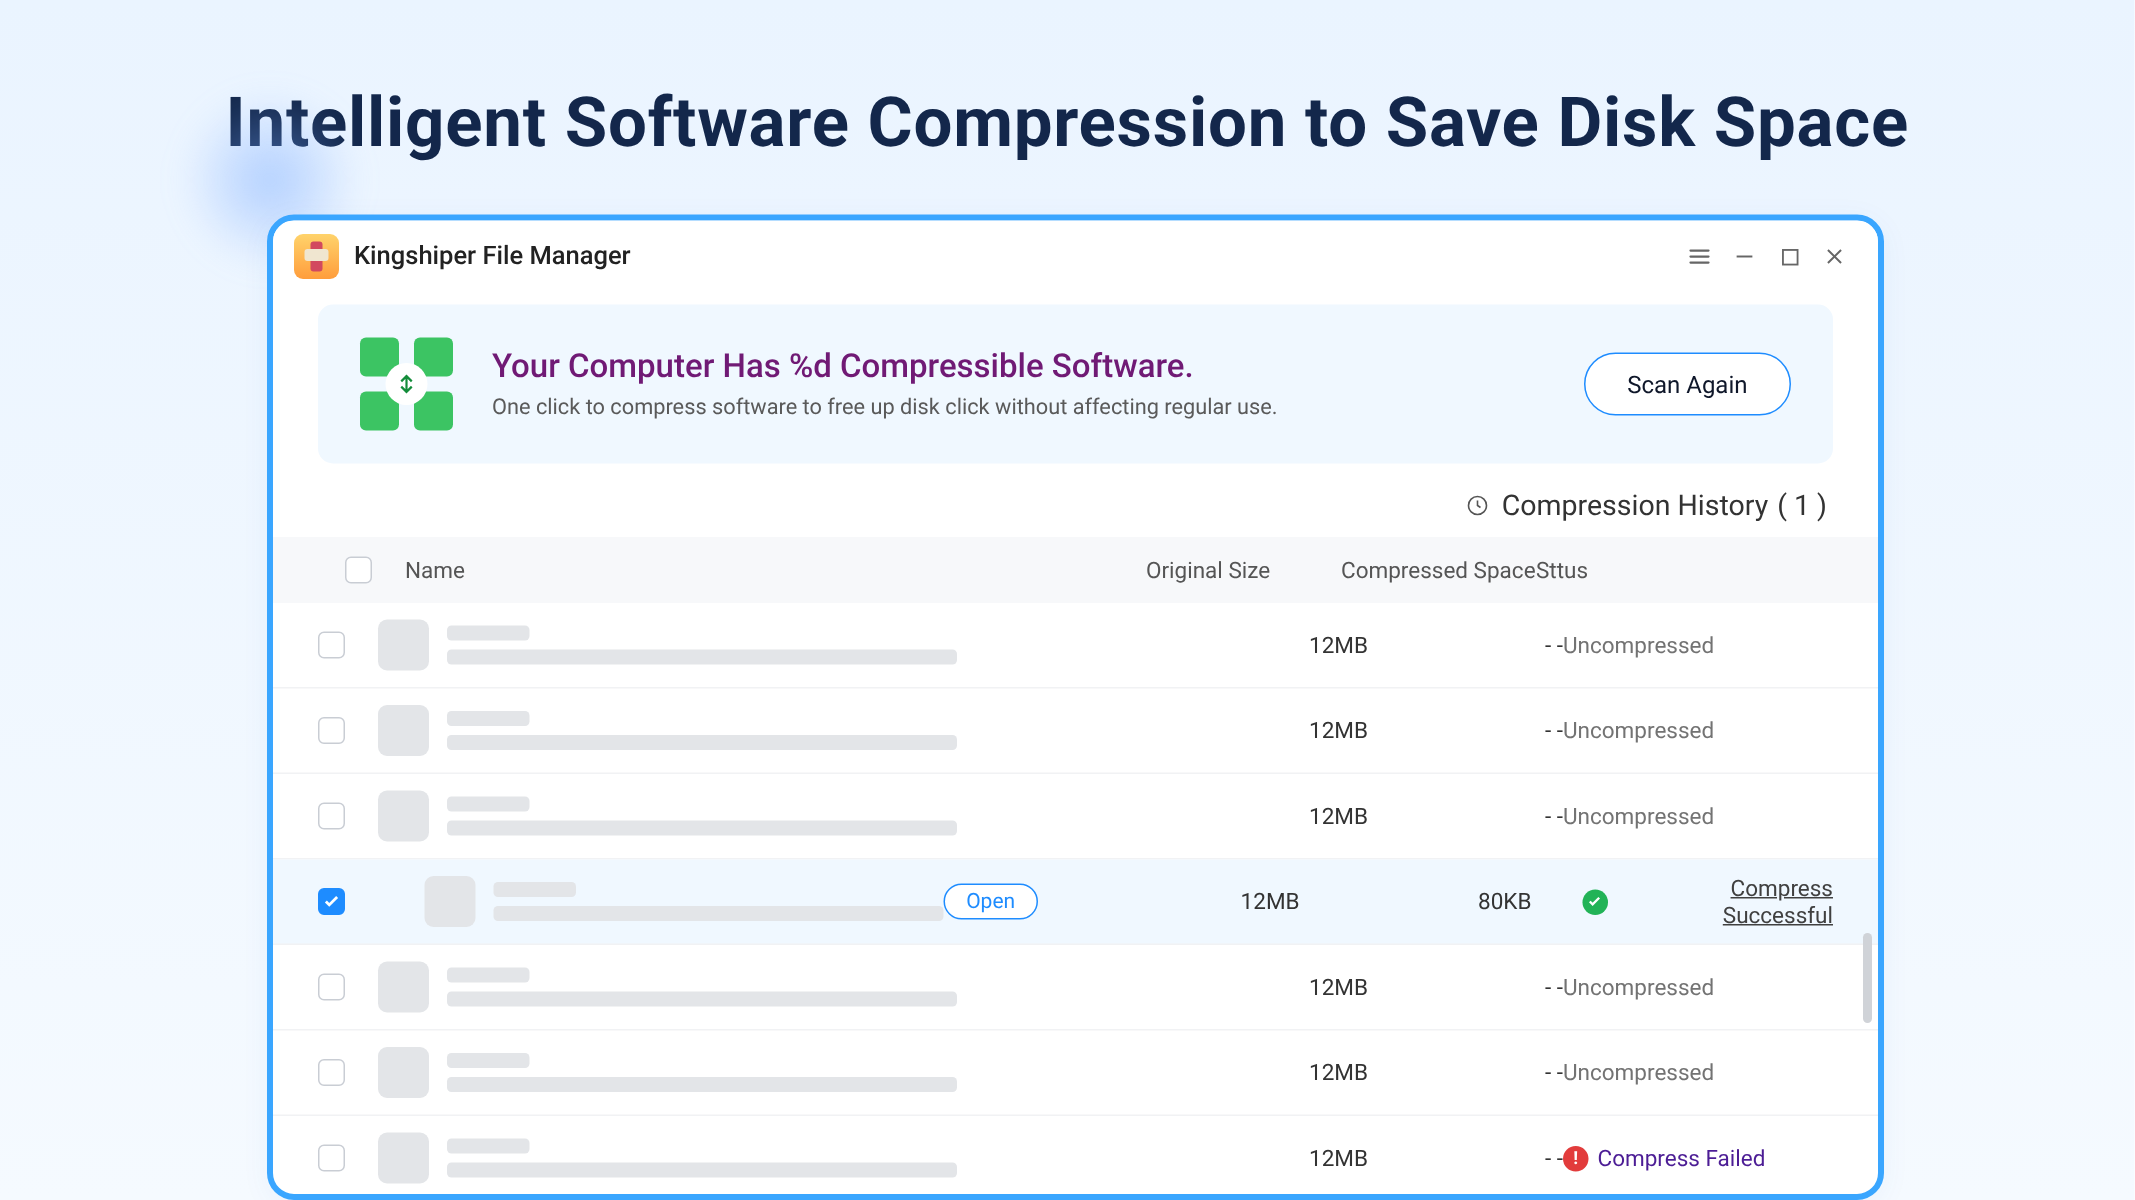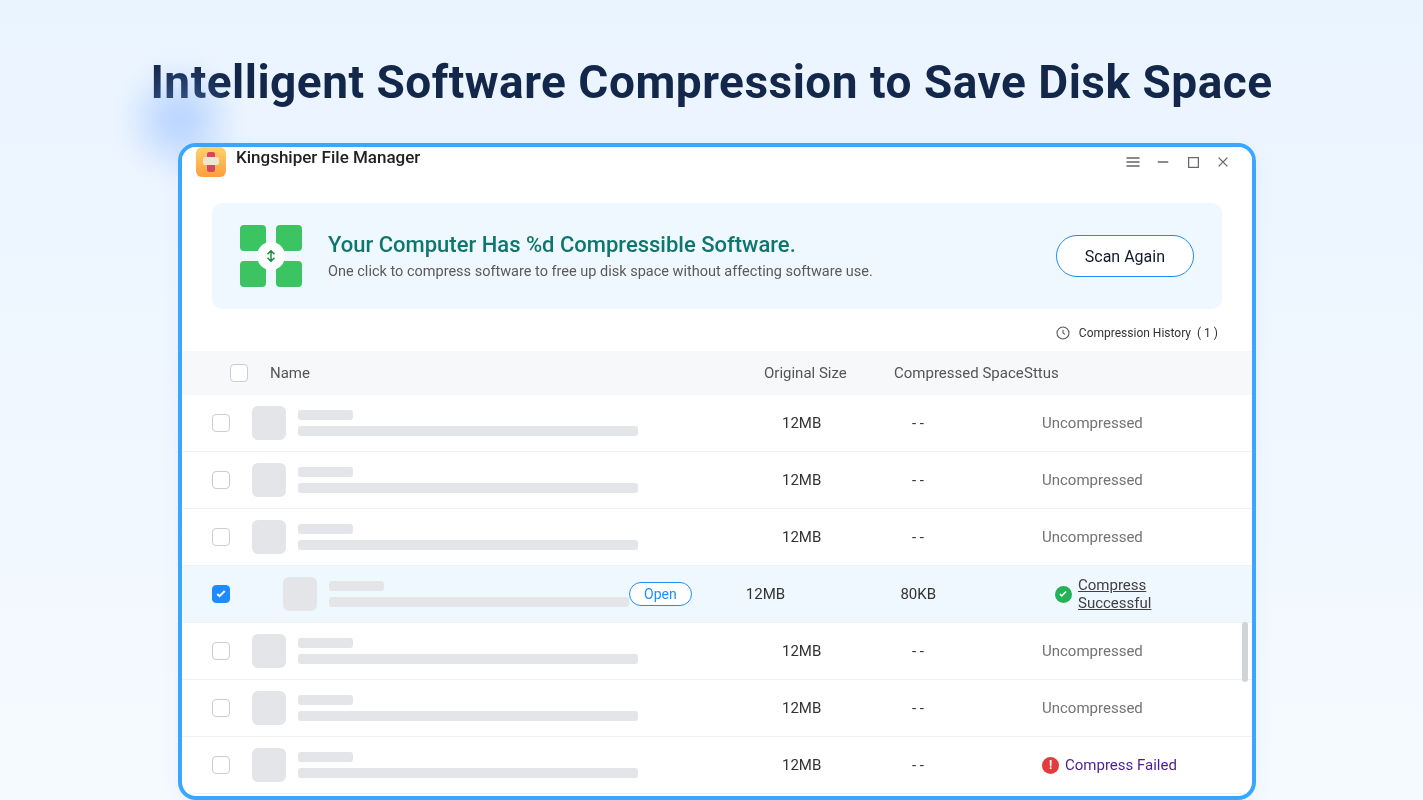--- a/index.html
+++ b/index.html
@@ -35,21 +35,21 @@
     width: 1078px;
     height: 657px;
     background: #fff;
     border-radius: 18px;
     border: 4px solid #3aa6ff;
     overflow: hidden;
     box-shadow: 0 4px 20px rgba(30,100,200,0.05);
   }
   .titlebar {
     display: flex;
-    align-items: flex-start;
+    align-items: center;
     height: 48px;
     padding: 0 14px 0 14px;
     background: #fff;
   }
   .app-icon {
     width: 30px; height: 30px;
     border-radius: 6px;
     background: linear-gradient(180deg,#ffd36b 0%,#ff9d3c 100%);
     position: relative;
     margin-right: 10px;
@@ -86,51 +86,51 @@
   .banner-icon .sq.tl{top:0;left:0}
   .banner-icon .sq.tr{top:0;right:0}
   .banner-icon .sq.bl{bottom:0;left:0}
   .banner-icon .sq.br{bottom:0;right:0}
   .banner-icon .center {
     position:absolute; top:17px; left:17px; width:28px; height:28px;
     background:#fff; border-radius:50%; display:flex; align-items:center; justify-content:center;
   }
   .banner-icon .center svg{width:14px;height:14px;fill:#138c3a}
   .banner-text { flex:1; }
-  .banner-title { color:#0f766e; font-size:22px; font-weight:500; margin-bottom:6px; }
+  .banner-title { color:#701a75; font-size:22px; font-weight:500; margin-bottom:6px; }
   .banner-sub { color:#5a5a5a; font-size:14.5px; }
   .btn {
     height: 42px; padding: 0 28px; border-radius: 21px; font-size:16px;
     display:inline-flex; align-items:center; justify-content:center;
     cursor:pointer; margin-left: 16px; white-space:nowrap;
   }
   .btn-outline { border:1.5px solid #1e8cff; color:#0f172a; background:#fff; }
   .btn-primary { background:#1e8cff; color:#fff; border:none; }
   .history-bar {
     display:flex; justify-content:flex-end; align-items:center;
     padding: 16px 4px 10px 4px;
-    color:#333; font-size:12px;
+    color:#333; font-size:19px;
   }
   .history-bar svg{width:16px;height:16px;stroke:#555;fill:none;stroke-width:1.6;margin-right:8px}
   
   .tbl { width: calc(100% + 60px); margin-left:-30px; }
   .thead {
     display:flex; align-items:center; height:44px;
     background:#f7f8fa; color:#555; font-size:15px;
     padding: 0 48px;
   }
   .col-chk { width: 40px; display:flex; align-items:center; }
   .col-name { flex: 1; display:flex; align-items:center; }
   .col-osize { width: 130px; }
   .col-csize { width: 130px; }
   .col-status { width: 180px; display:flex; align-items:center; gap:6px; }
   .row {
     display:flex; align-items:center; height:57px;
     padding: 0 30px; border-bottom:1px solid #f1f2f4;
-    font-size:15px; color:#333;
+    font-size:15px; color:#333;text-align:right;
   }
   .row.selected { background:#f0f8ff;gap:34px; }
   .chk {
     width:18px; height:18px; border:1.5px solid #c9cdd4; border-radius:4px;
     background:#fff; display:flex; align-items:center; justify-content:center;
     cursor:pointer;
   }
   .chk.checked { background:#1e8cff; border-color:#1e8cff; }
   .chk.checked svg{width:12px;height:12px;fill:none;stroke:#fff;stroke-width:2.5}
   .thumb {
@@ -206,21 +206,21 @@
           <div class="sq bl"></div>
           <div class="sq br"></div>
         <div class="center">
             <svg viewBox="0 0 24 24">
               <path d="M12 3v18M6 15l6 6 6-6M6 9l6-6 6 6" fill="none" stroke="#138c3a" stroke-width="2.5"></path>
             </svg>
           </div>
       </div>
       <div class="banner-text">
         <div class="banner-title">Your Computer Has %d Compressible Software.</div>
-        <div class="banner-sub">One click to compress software to free up disk space without affecting software use.</div>
+        <div class="banner-sub">One click to compress software to free up disk click without affecting regular use.</div>
       </div>
       <div class="btn btn-outline">Scan Again</div>
     </div>
 
     <div class="history-bar">
       <svg viewBox="0 0 24 24">
           <circle cx="12" cy="12" r="9"></circle>
           <path d="M12 7v5l3 2"></path>
         </svg>
       <span>Compression History</span>

